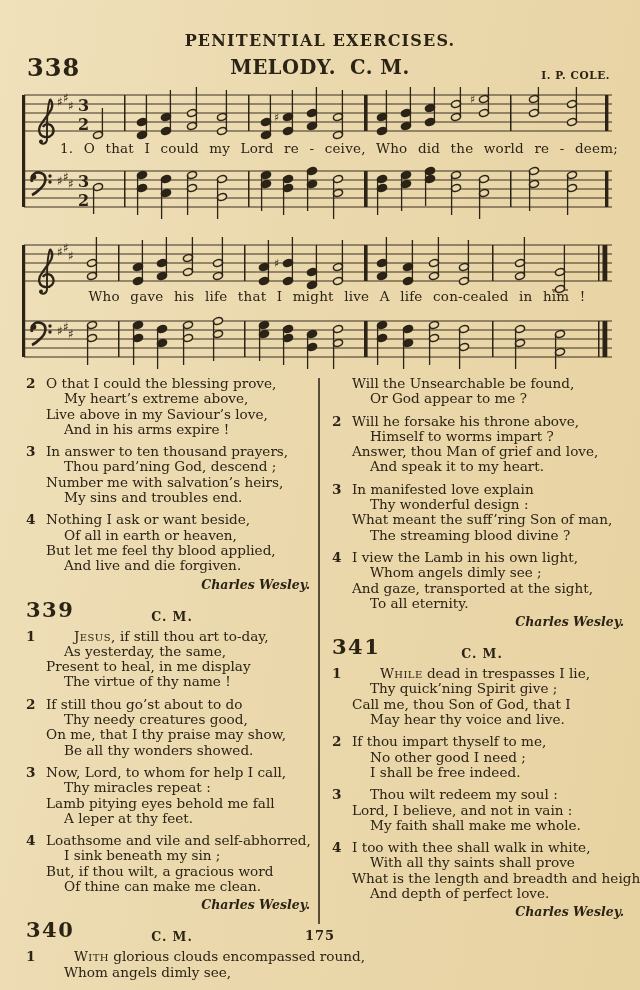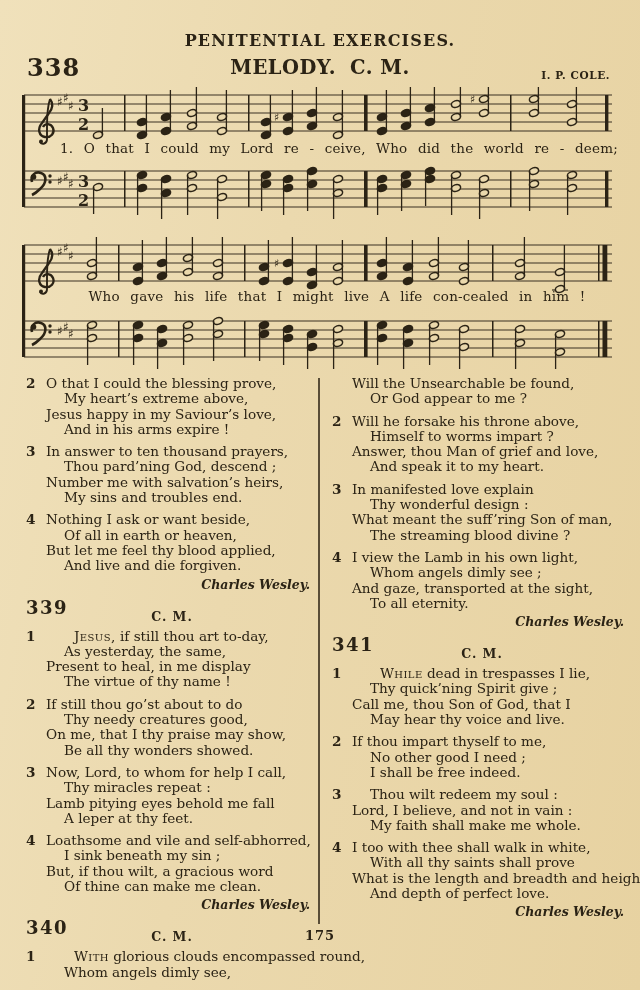--- a/index.html
+++ b/index.html
@@ -27,21 +27,21 @@
   #col-left{left:26px;width:292px;}
   #col-right{left:332px;width:300px;}
   .divider{position:absolute;left:318px;top:378px;width:1.5px;height:546px;background:rgba(52,42,26,.8);}
   .verse{position:relative;margin-bottom:7px;line-height:15.3px;}
   .vnum{position:absolute;left:0;top:0;font-weight:bold;}
   .vline{margin-left:20px;white-space:nowrap;}
   .vline.ind{margin-left:38px;}
   .attrib{text-align:right;font-style:italic;font-weight:bold;font-size:12.5px;
     line-height:14px;margin:-3px 8px 8px 0;}
   .h-block{position:relative;height:25px;margin:3px 0 4px;}
-  .h-num{position:absolute;left:0;top:-3px;font-size:18px;font-weight:bold;letter-spacing:1.5px;text-align:right;}
+  .h-num{position:absolute;left:0;top:-3px;font-size:21px;font-weight:bold;letter-spacing:1.5px;text-align:right;}
   .h-meter{display:block;text-align:center;font-size:12.5px;letter-spacing:1px;padding-top:9px;font-weight:bold;}
   .sc{font-variant:small-caps;letter-spacing:.4px;margin-left:28px;}
   .page-number{position:absolute;top:928px;left:0;right:0;text-align:center;
     font-size:13px;font-weight:bold;letter-spacing:1px;}
 </style>
 </head>
 <body>
 
 <div class="page">
   <div class="running-head">PENITENTIAL EXERCISES.</div>
@@ -321,21 +321,21 @@
       </svg>
     <div class="lyrics">Who gave his life that I might live A life con-cealed in him !</div>
   </div>
 
   <div class="divider"></div>
   <div class="col" id="col-left">
       <div class="verse">
         <span class="vnum">2</span>
         <div class="vline">O that I could the blessing prove,</div>
         <div class="vline ind">My heart’s extreme above,</div>
-        <div class="vline">Jesus happy in my Saviour’s love,</div>
+        <div class="vline">Live above in my Saviour’s love,</div>
         <div class="vline ind">And in his arms expire !</div>
       </div>
       <div class="verse">
         <span class="vnum">3</span>
         <div class="vline">In answer to ten thousand prayers,</div>
         <div class="vline ind">Thou pard’ning God, descend ;</div>
         <div class="vline">Number me with salvation’s heirs,</div>
         <div class="vline ind">My sins and troubles end.</div>
       </div>
       <div class="verse">

